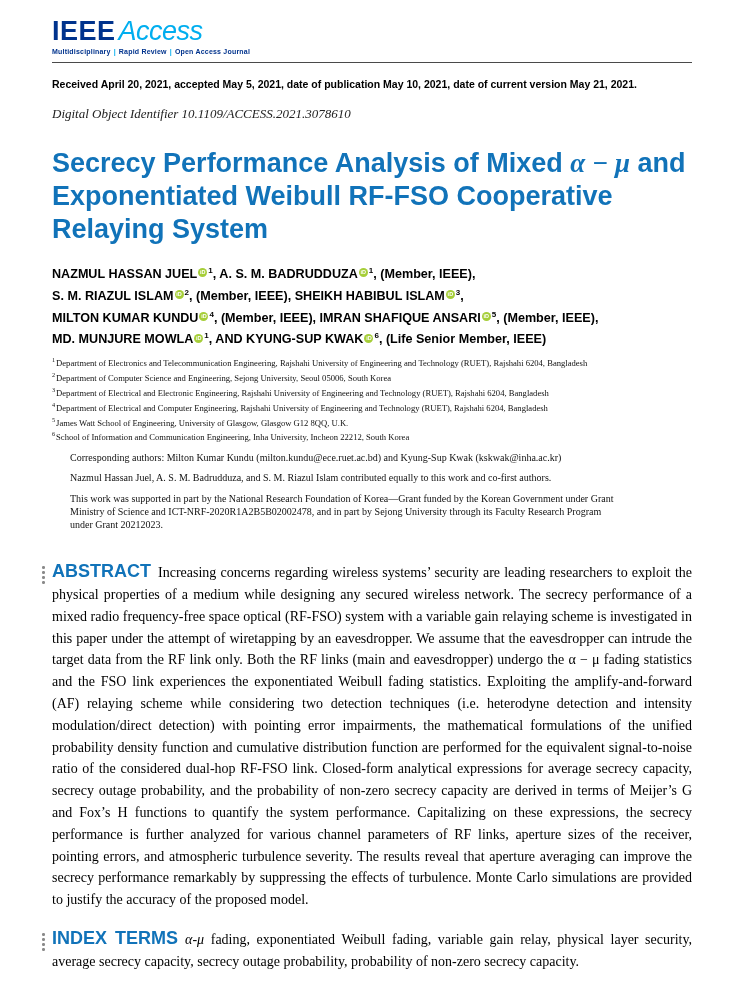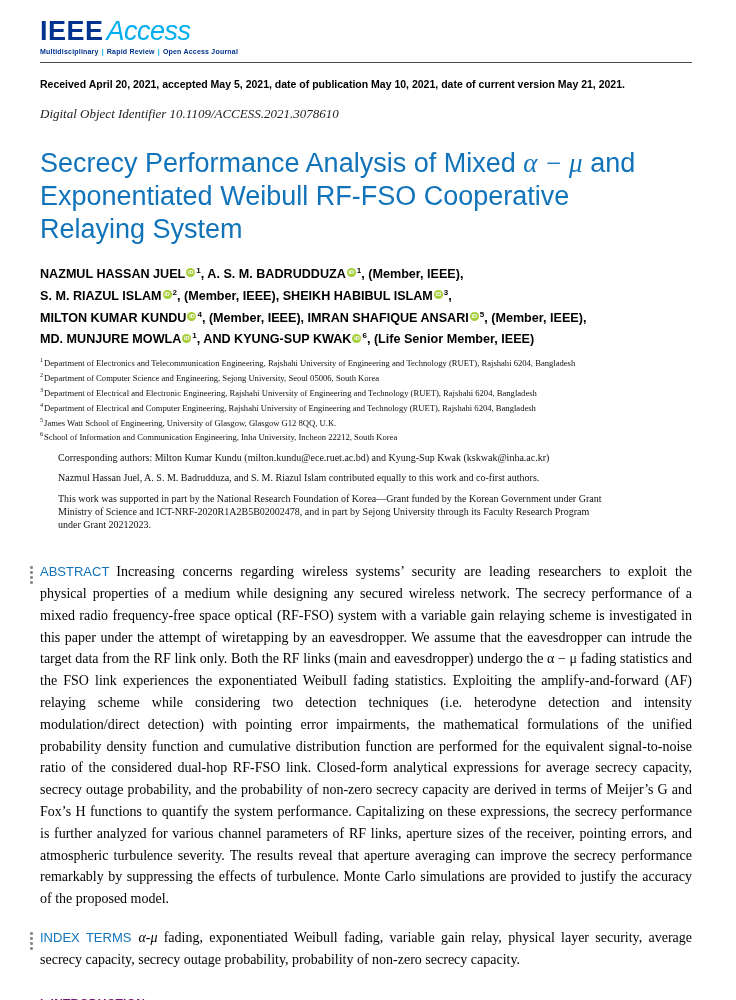--- a/index.html
+++ b/index.html
@@ -1,21 +1,21 @@
 <!DOCTYPE html>
 <html><head>
 <meta charset="utf-8">
 <style>
   * { margin:0; padding:0; box-sizing:border-box; }
   html,body { background:#ffffff; }
   body {
     width:736px; height:1000px; position:relative; overflow:hidden;
     font-family:"Liberation Serif", serif; color:#000;
   }
-  .page { position:absolute; inset:0; padding:18px 44px 0 40px; }
+  .page { position:absolute; inset:0; padding:18px 44px 0 52px; }
 
   
   .masthead { line-height:1; }
   .brand-ieee {
     font-family:"Liberation Sans", sans-serif; font-weight:700;
     font-size:27px; color:#00338D; letter-spacing:.5px;
   }
   .brand-access {
     font-family:"Liberation Sans", sans-serif; font-style:italic;
     font-size:27px; color:#00AEEF; letter-spacing:-.5px; margin-left:3px;
@@ -29,21 +29,21 @@
 
   .received {
     margin-top:15px; font-family:"Liberation Sans", sans-serif;
     font-size:10.5px; font-weight:700; color:#000;
   }
   .doi { margin-top:16px; font-size:13px; font-style:italic; color:#222; }
 
   
   .title {
     margin-top:25px; font-family:"Liberation Sans", sans-serif;
-    font-weight:400; font-size:27px; line-height:33px; color:#1173B9;
+    font-weight:700; font-size:27px; line-height:33px; color:#1173B9;
   }
   .title .tmath { font-family:"Liberation Serif", serif; font-style:italic; }
 
   .authors {
     margin-top:16px; font-family:"Liberation Sans", sans-serif;
     font-weight:700; font-size:12.6px; line-height:17.6px; color:#000;
   }
   .orcid {
     display:inline-block; width:9px; height:9px; border-radius:50%;
     background:#A6CE39; color:#fff; font-size:5.5px; line-height:9px;
@@ -61,22 +61,22 @@
   .note-funding { margin-top:7px; max-width:546px; }
 
   
   .block { position:relative; }
   .dotbar {
     position:absolute; left:-10px; top:5px; width:2.5px; height:2.5px;
     border-radius:50%; background:#8a8a8a;
     box-shadow:0 5px 0 #8a8a8a, 0 10px 0 #8a8a8a, 0 15px 0 #8a8a8a;
   }
   .block-heading {
-    font-family:"Liberation Sans", sans-serif; font-weight:400;
-    color:#1173B9; font-size:13px; margin-right:7px;
+    font-family:"Liberation Sans", sans-serif; font-weight:700;
+    color:#1173B9; font-size:18px; margin-right:7px;
   }
   .abstract { margin-top:30px; font-size:14px; line-height:21.8px; text-align:justify; }
   .index-terms { margin-top:17px; font-size:14px; line-height:21.8px; text-align:justify; }
   .imath { font-style:italic; }
 
   
   .columns { margin-top:26px; display:flex; gap:22px; }
   .col { width:313px; }
   .sec-heading {
     font-family:"Liberation Sans", sans-serif; font-weight:700;

